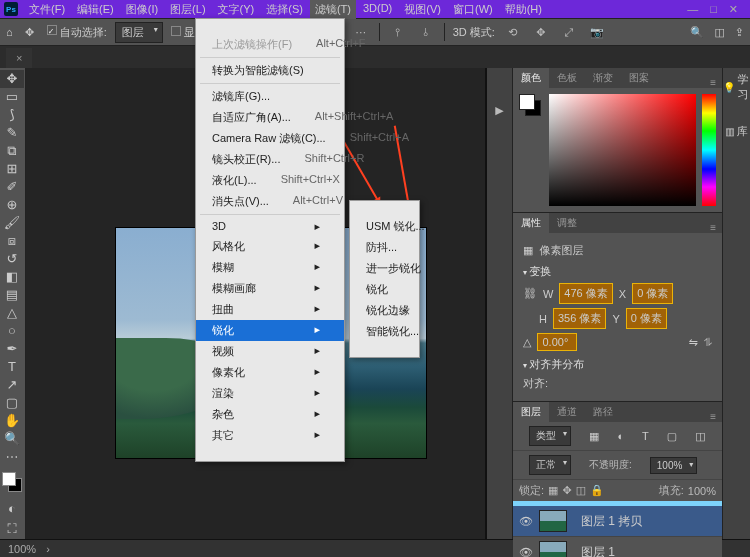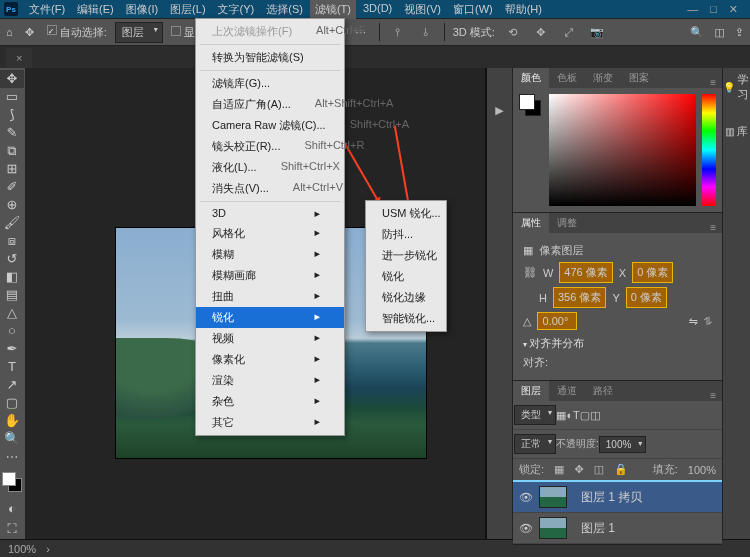--- a/index.html
+++ b/index.html
@@ -1,18 +1,18 @@
 <!DOCTYPE html>
 <html><head>
 <meta charset="utf-8">
 <style>
 * { margin: 0; padding: 0; box-sizing: border-box; font-family: "Microsoft YaHei", sans-serif; font-size: 11px; }
 body { background: #323232; color: #ccc; width: 750px; height: 557px; overflow: hidden; position: relative; }
 
-.top-bar { height: 18px; background: #0c4a6e; display: flex; align-items: center; padding: 4px 4px; }
+.top-bar { height: 18px; background: #6d28d9; display: flex; align-items: center; padding: 4px 4px; }
 .top-bar .ps-icon { width: 14px; height: 14px; background: #001e36; color: #31a8ff; font-size: 8px; display: flex; align-items: center; justify-content: center; border-radius: 2px; margin-right: 6px; font-weight: bold; }
 .menu-bar { display: flex; gap: 2px; }
 .menu-bar span { padding: 2px 5px; cursor: default; }
 .menu-bar span.active { background: #5a5a5a; }
 .window-controls { margin-left: auto; display: flex; gap: 12px; padding-right: 8px; color: #aaa; font-size: 10px; }
 
 .options-bar { height: 28px; background: #535353; border-top: 1px solid #222; border-bottom: 1px solid #222; display: flex; align-items: center; padding: 0 6px; gap: 8px; }
 .options-bar .home-icon { color: #ccc; }
 .options-bar .move-icon { width: 18px; height: 18px; display: flex; align-items: center; justify-content: center; }
 .options-bar .checkbox { width: 10px; height: 10px; border: 1px solid #888; display: inline-block; margin-right: 3px; }
@@ -36,29 +36,29 @@
 .toolbox .swatches .bg { position: absolute; width: 14px; height: 14px; background: #000; border: 1px solid #888; left: 8px; top: 8px; }
 .toolbox .mask-btns { display: flex; flex-direction: column; margin-top: 4px; }
 
 
 .canvas-wrap { flex: 1; background: #242424; position: relative; overflow: hidden; border-right: 1px solid #111; }
 .canvas { position: absolute; left: 90px; top: 160px; width: 310px; height: 230px; background: linear-gradient(to bottom, #8aaed0 0%, #9dbad2 40%, #b8ccd8 48%, #4a7a8a 50%, #2e5f74 60%, #1a4456 70%, #1b4a3a 78%, #2a5a3c 85%, #1e4228 100%); box-shadow: 0 0 0 1px #000; }
 .canvas::after { content: ""; position: absolute; left: 55%; top: 55%; width: 30px; height: 25px; background: #e8e8e4; box-shadow: 4px 0 0 #e8e8e4, 8px 0 0 #e8e8e4; }
 .canvas::before { content: ""; position: absolute; left: 0; top: 48%; width: 40%; height: 35%; background: radial-gradient(ellipse at 30% 20%, #3a6a4a 40%, transparent 70%), #2a5040; border-radius: 0 60% 80% 0 / 0 40% 60% 0; }
 
 
-.dropdown-menu { position: absolute; background: #e8e8e8; color: #222; border: 1px solid #999; box-shadow: 2px 2px 6px rgba(0,0,0,0.4); z-index: 100; padding: 2px 0; }
+.dropdown-menu { position: absolute; background: #e8e8e8; color: #222; border: 1px solid #999; box-shadow: 2px 2px 6px rgba(0,0,0,0.4); z-index: 100; padding: 15px 0; }
 .dropdown-menu .item { padding: 3px 24px 3px 16px; display: flex; justify-content: space-between; gap: 24px; white-space: nowrap; }
 .dropdown-menu .item.highlight { background: #1a6fd6; color: #fff; }
 .dropdown-menu .item.disabled { color: #999; }
 .dropdown-menu .item .arrow { margin-left: auto; }
 .dropdown-menu .item .shortcut { color: #666; font-size: 11px; }
 .dropdown-menu hr { border: none; border-top: 1px solid #ccc; margin: 2px 4px; }
 .menu-filter { left: 195px; top: 18px; width: 150px; }
-.menu-sharpen { left: 365px; top: 200px; width: 82px; text-align: right; }
+.menu-sharpen { left: 349px; top: 200px; width: 71px; text-align: right; }
 
 
 .arrow-line { position: absolute; background: #ff4020; height: 1.5px; transform-origin: left center; z-index: 90; }
 .arrow-line::after { content: ""; position: absolute; right: -1px; top: -3px; border-left: 7px solid #ff4020; border-top: 4px solid transparent; border-bottom: 4px solid transparent; }
 
 .right-panels { width: 236px; background: #535353; border-left: 1px solid #111; display: flex; }
 .panel-strip { width: 26px; background: #424242; border-right: 1px solid #222; display: flex; flex-direction: column; align-items: center; padding-top: 32px; gap: 4px; }
 .panel-strip .strip-btn { width: 20px; height: 20px; display: flex; align-items: center; justify-content: center; color: #bbb; }
 .panel-col { flex: 1; display: flex; flex-direction: column; }
 
@@ -77,25 +77,25 @@
 .hue-strip { width: 14px; background: linear-gradient(to bottom, #f00 0%, #ff0 17%, #0f0 33%, #0ff 50%, #00f 67%, #f0f 83%, #f00 100%); }
 
 .props-panel-body { padding: 6px 10px; font-size: 10px; }
 .props-panel-body .row { display: flex; align-items: center; gap: 6px; margin: 4px 0; }
 .props-panel-body .field { background: #a16207; padding: 2px 4px; border: 1px solid #eab308; min-width: 40px; }
 .props-panel-body .section { margin: 6px 0 4px; color: #ddd; }
 .props-panel-body .section::before { content: "▸ "; font-size: 8px; }
 .props-panel-body .section.open::before { content: "▾ "; }
 
 .layers-panel-body { padding: 0; }
-.layers-controls { display: flex; align-items: center; padding: 4px 1px; gap: 0; border-bottom: 1px solid #444; }
+.layers-controls { display: flex; align-items: center; padding: 4px 16px; gap: 18px; border-bottom: 1px solid #444; }
 .layers-controls .dropdown { background: #3a3a3a; padding: 2px 14px 2px 6px; border: 1px solid #222; position: relative; font-size: 10px; }
 .layers-controls .dropdown::after { content: "▾"; position: absolute; right: 3px; font-size: 8px; }
 .layers-controls .label { font-size: 10px; color: #bbb; }
-.layers-lock-row { display: flex; align-items: center; gap: 10px; padding: 3px 6px; border-bottom: 2px solid #7dd3fc; font-size: 10px; color: #bbb; }
+.layers-lock-row { display: flex; align-items: center; gap: 4px; padding: 3px 6px; border-bottom: 5px solid #7dd3fc; font-size: 10px; color: #bbb; }
 .layer-row { display: flex; align-items: center; padding: 4px 6px; gap: 6px; border-bottom: 1px solid #444; }
 .layer-row.sel { background: #3a5a8a; }
 .layer-row .eye { width: 14px; color: #ccc; }
 .layer-row .thumb { width: 28px; height: 22px; background: linear-gradient(to bottom, #8ab 50%, #264 50%); border: 1px solid #222; }
 .layer-row .name { font-size: 12px; margin-left: 8px; }
 
 .right-edge { width: 28px; background: #424242; border-left: 1px solid #222; display: flex; flex-direction: column; align-items: center; padding-top: 4px; gap: 6px; }
 .right-edge .learn { writing-mode: initial; color: #ccc; font-size: 10px; display: flex; align-items: center; gap: 2px; }
 
 .status-bar { height: 18px; background: #323232; border-top: 1px solid #111; display: flex; align-items: center; padding: 0 8px; gap: 10px; font-size: 10px; color: #aaa; }
@@ -227,20 +227,21 @@
         <div class="panel-tabs">
           <span class="active">属性</span>
           <span>调整</span>
           <span class="flyout">≡</span>
         </div>
         <div class="props-panel-body">
           <div class="row">
               <span>▦</span> 
               <span>像素图层</span>
             </div>
+          <div class="section open">变换</div>
           <div class="row">
             <span>⛓</span>
             <span>W</span>
             <span class="field">476 像素</span>
             <span>X</span>
             <span class="field">0 像素</span>
           </div>
           <div class="row">
             <span style="width:10px"></span>
             <span>H</span>

